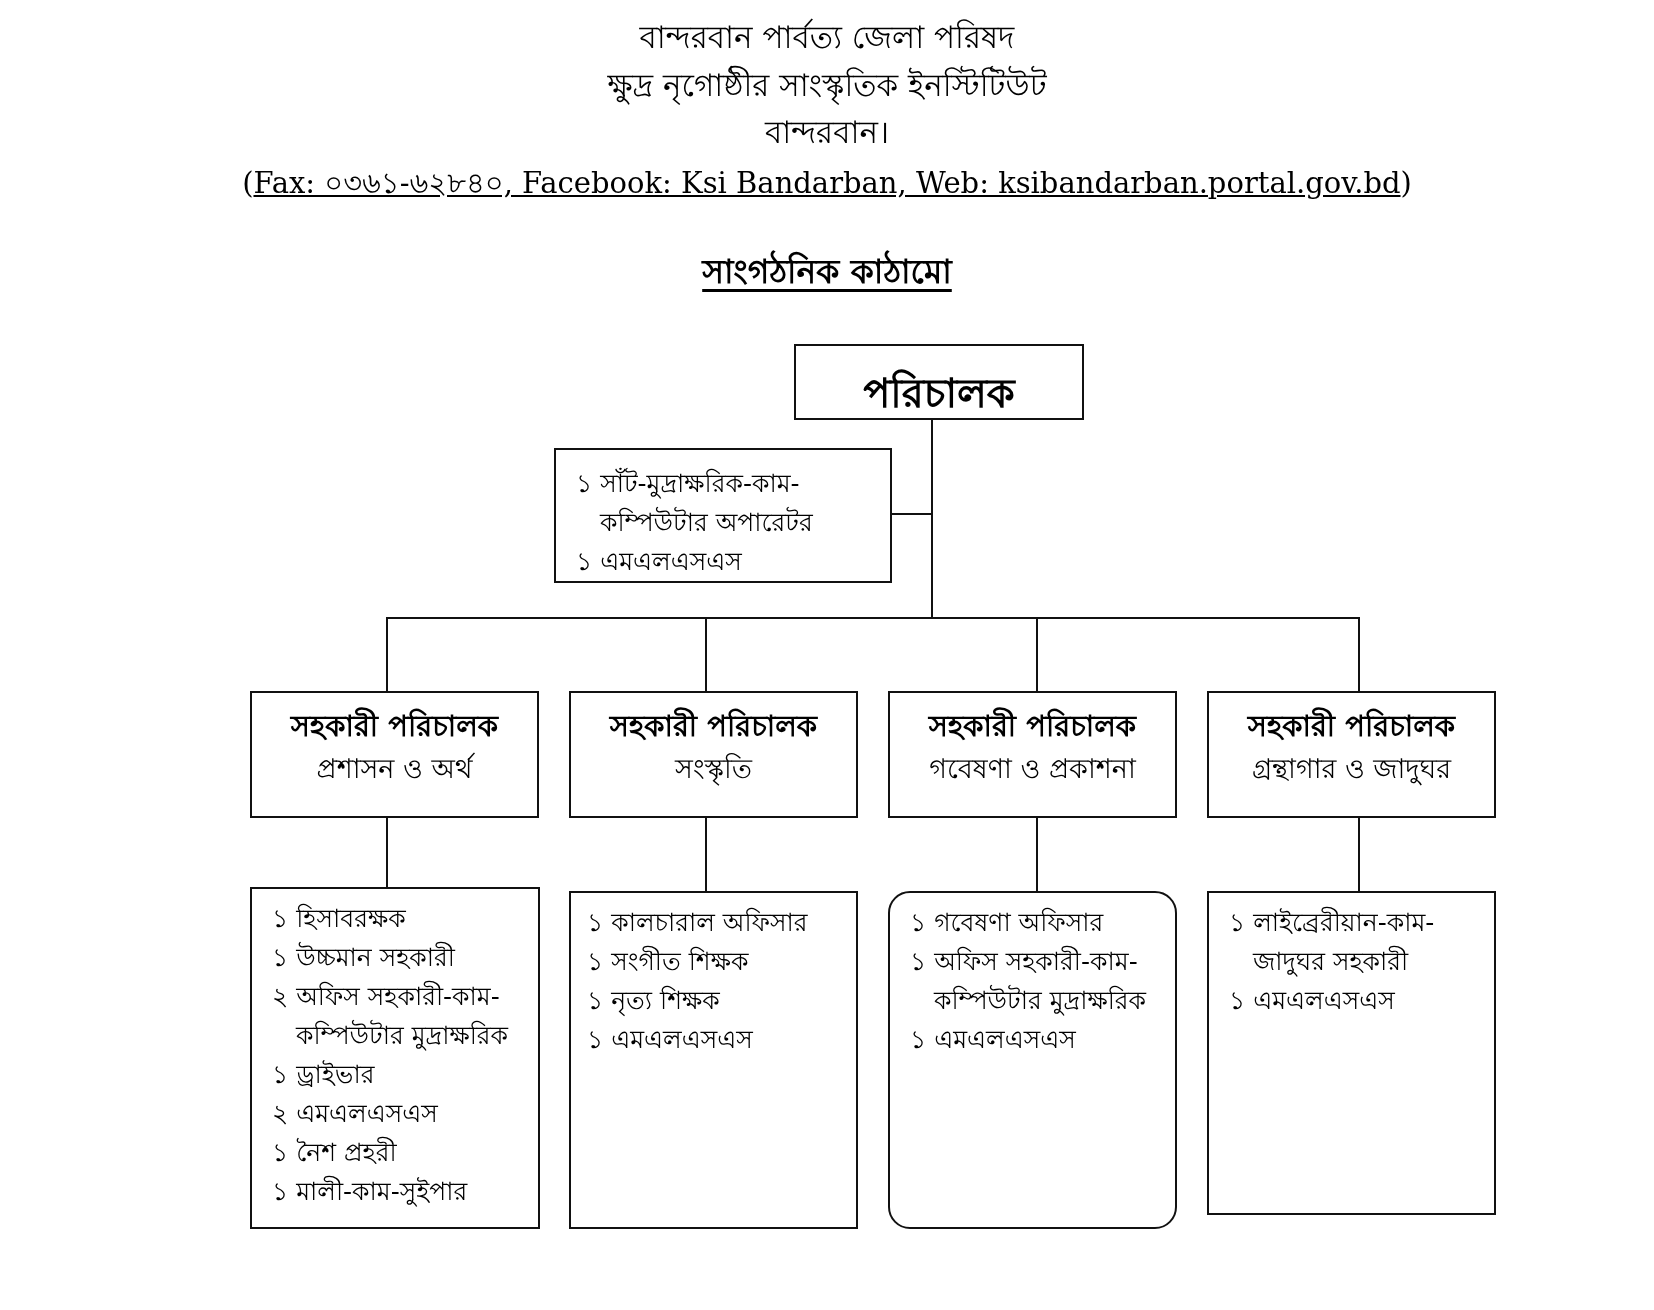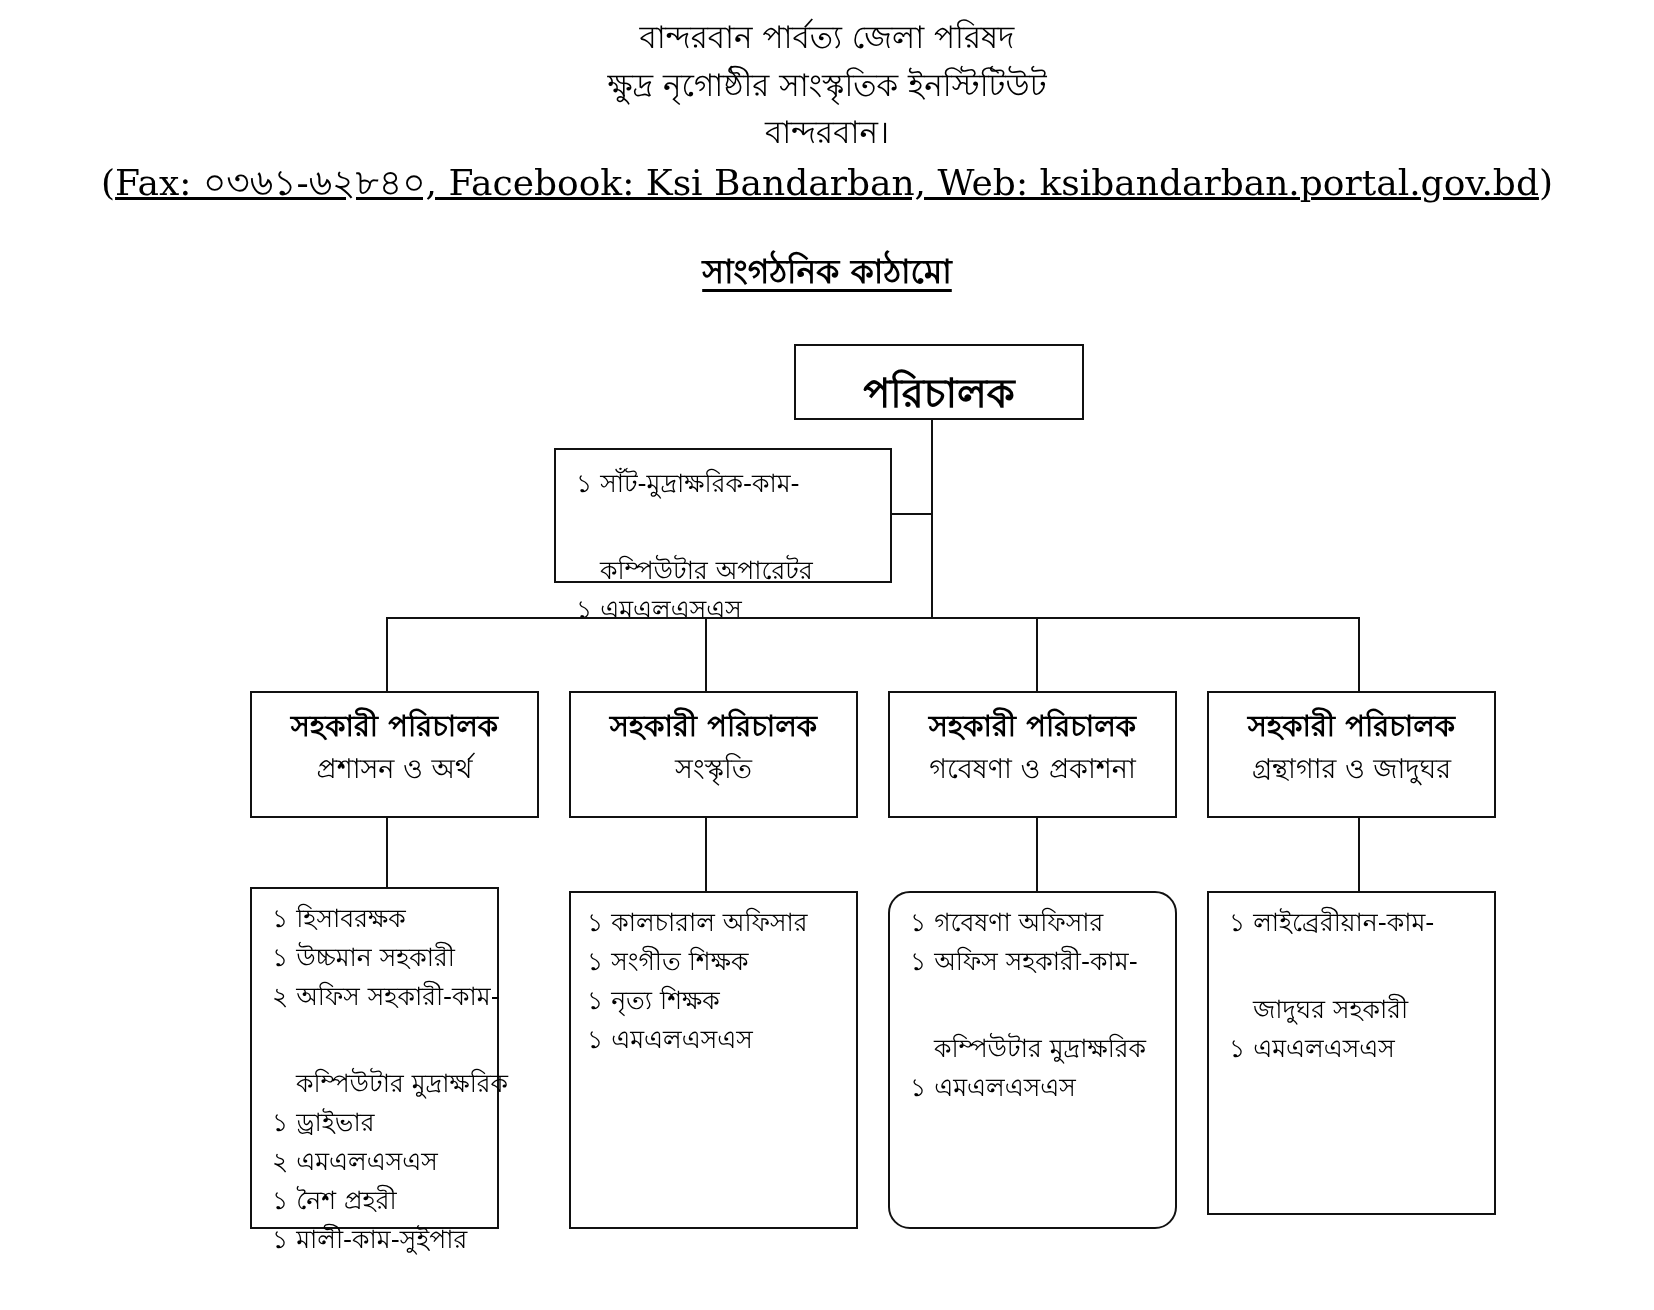--- a/index.html
+++ b/index.html
@@ -1,31 +1,31 @@
 <!DOCTYPE html>
 <html><head>
 <meta charset="utf-8">
 <style>
   html, body { margin:0; padding:0; background:#ffffff; }
   body { width:1654px; height:1310px; position:relative; overflow:hidden;
          font-family:"DejaVu Sans", sans-serif; color:#000; }
   .hdr { position:absolute; left:0; width:1654px; text-align:center; font-size:31px; line-height:40px; }
   .contact { position:absolute; left:0; width:1654px; text-align:center; top:164px;
-             font-family:"DejaVu Serif", serif; font-size:36px; line-height:38px; }
+             font-family:"DejaVu Serif", serif; font-size:29px; line-height:38px; }
   .contact .u { text-decoration:underline; }
   .heading { position:absolute; left:0; width:1654px; text-align:center; top:250px;
              font-size:33px; font-weight:bold; line-height:44px; }
   .heading span { text-decoration:underline; text-underline-offset:6px; }
   .box { position:absolute; border:2px solid #111; box-sizing:border-box; background:#fff; }
   .hline { position:absolute; height:2px; background:#111; }
   .vline { position:absolute; width:2px; background:#111; }
   .dir-label { position:absolute; left:0; right:0; top:16px; text-align:center; font-size:40px; font-weight:bold; }
   .staff { padding:14px 0 0 20px; font-size:25px; line-height:39px; }
   .item { white-space:nowrap; }
-  .item .cont { display:block; padding-left:24px;margin-top:48px; }
+  .item .cont { display:block; padding-left:24px; }
   .sub-title { display:block; text-align:center; font-size:29px; font-weight:bold; margin-top:10px; line-height:46px; }
   .sub-dept { display:block; text-align:center; font-size:27px; line-height:40px; }
   .list { padding:10px 0 0 20px; font-size:25px; line-height:39px; }
 </style>
 </head>
 <body>
 
 <div class="hdr" style="top:17px;">বান্দরবান পার্বত্য জেলা পরিষদ</div>
 <div class="hdr" style="top:65px;">ক্ষুদ্র নৃগোষ্ঠীর সাংস্কৃতিক ইনস্টিটিউট</div>
 <div class="hdr" style="top:112px;">বান্দরবান।</div>
@@ -68,21 +68,21 @@
 <div class="box" style="left:1207px; top:691px; width:289px; height:127px;">
   <span class="sub-title">সহকারী পরিচালক</span>
   <span class="sub-dept">গ্রন্থাগার ও জাদুঘর</span>
 </div>
 
 <div class="vline" style="left:386px; top:817px; height:71px;"></div>
 <div class="vline" style="left:705px; top:817px; height:75px;"></div>
 <div class="vline" style="left:1036px; top:817px; height:75px;"></div>
 <div class="vline" style="left:1358px; top:817px; height:75px;"></div>
 
-<div class="box list" style="left:250px; top:887px; width:249px; height:342px;">
+<div class="box list" style="left:250px; top:887px; width:290px; height:342px;">
   <div class="item"><span>১ হিসাবরক্ষক</span></div>
   <div class="item"><span>১ উচ্চমান সহকারী</span></div>
   <div class="item"><span>২ অফিস সহকারী-কাম-</span><span class="cont">কম্পিউটার মুদ্রাক্ষরিক</span></div>
   <div class="item"><span>১ ড্রাইভার</span></div>
   <div class="item"><span>২ এমএলএসএস</span></div>
   <div class="item"><span>১ নৈশ প্রহরী</span></div>
   <div class="item"><span>১ মালী-কাম-সুইপার</span></div>
 </div>
 
 <div class="box list" style="left:569px; top:891px; width:289px; height:338px;padding-left:16px;">

